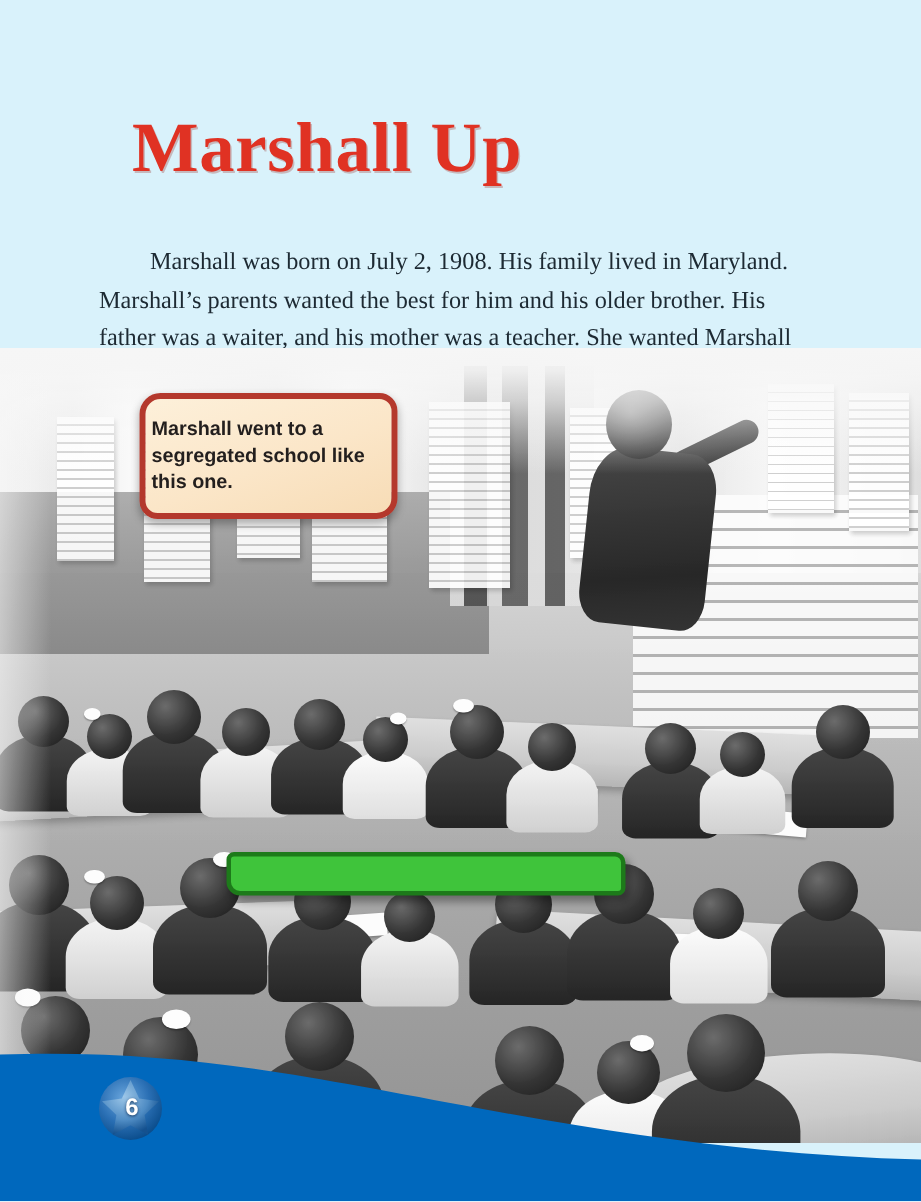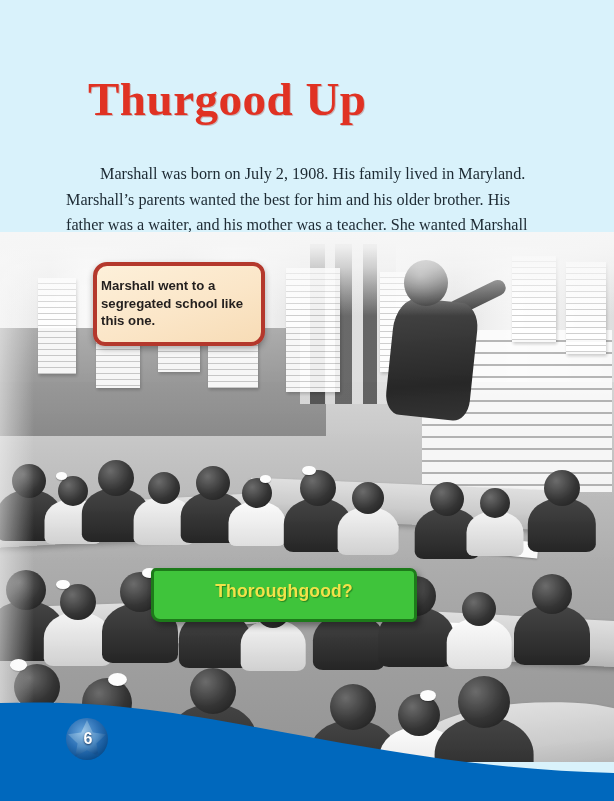--- a/index.html
+++ b/index.html
@@ -270,21 +270,21 @@
     font-weight: bold;
     text-shadow: 0 1px 2px rgba(0,30,70,.8);
     padding-left: 1px;
   }
 </style>
 </head>
 <body>
 
 <div class="page">
 
-  <div class="page-title">Thurgood Up</div>
+  <div class="page-title">Marshall Up</div>
 
   <p class="body-copy">Marshall was born on July 2, 1908.  His family lived in Maryland.  Marshall’s parents wanted the best for him and his older brother.  His father was a waiter, and his mother was a teacher.  She wanted Marshall to have a good education.</p>
 
   <div class="photo-wrap">
     <div class="photo">
       <div class="photo-base"></div>
       <div class="wall-band"></div>
       <div class="chalkboard"></div>
       <div class="door"></div>
       <div class="word-wall"></div>
@@ -433,21 +433,20 @@
         </div>
 
       <div class="photo-fade-top"></div>
       <div class="photo-fade-left"></div>
     </div>
   </div>
 
   <div class="callout-tan">Marshall went to a segregated school like this one.</div>
 
   <div class="callout-green">
-    <div class="green-title">Thoroughgood?</div>
   </div>
 
   <div class="blue-wave">
     <svg viewBox="0 0 614 140" preserveAspectRatio="none" aria-hidden="true">
       <path d="M0,42 C120,38 200,56 320,78 C430,98 520,110 614,112 L614,140 L0,140 Z" fill="#0068bd"></path>
     </svg>
   </div>
 
   <div class="page-badge">
     <svg width="46" height="46" viewBox="0 0 46 46" aria-hidden="true">

